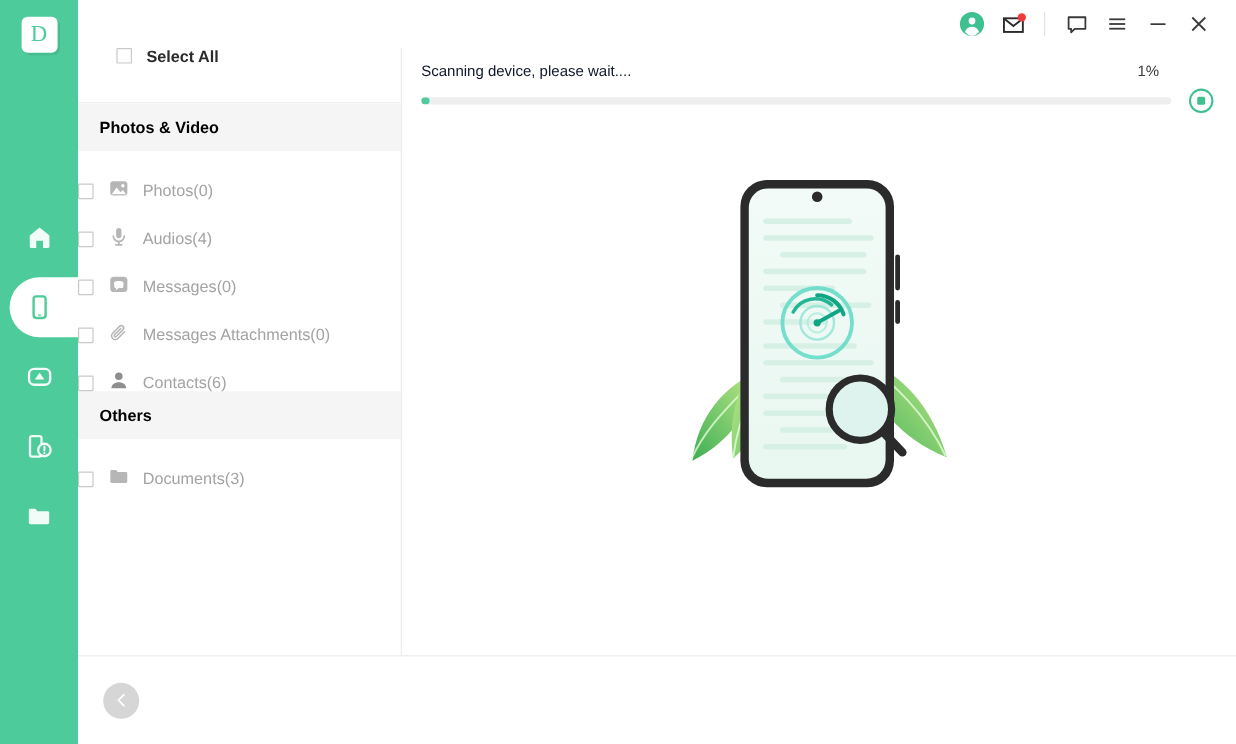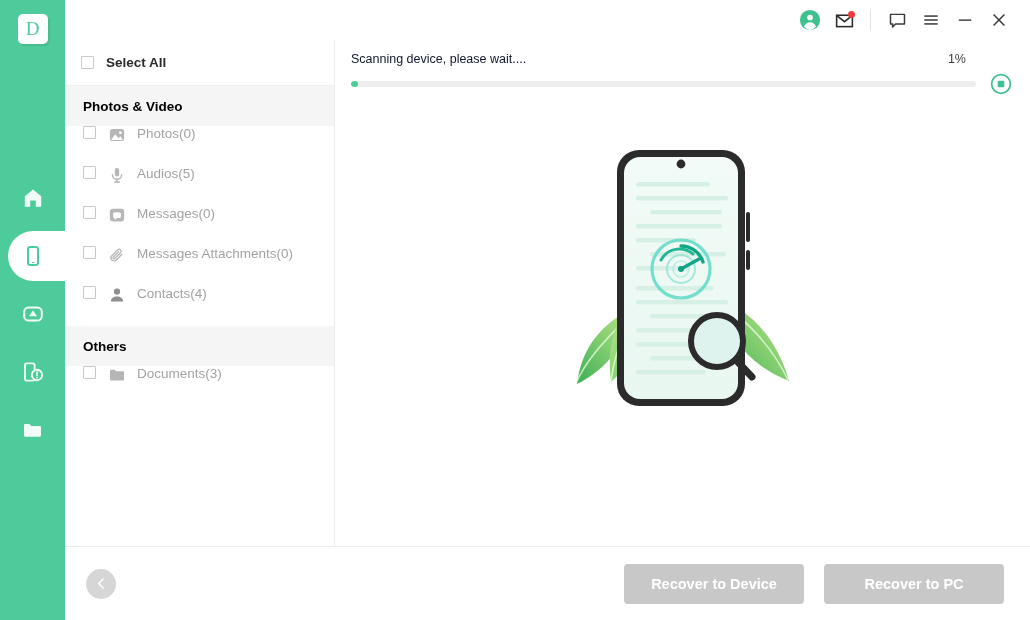--- a/index.html
+++ b/index.html
@@ -93,22 +93,22 @@
   
   .panel {
     width: 270px;
     flex: 0 0 270px;
     border-right: 1px solid #ececec;
     background: #ffffff;
     overflow: hidden;
   }
   .select-all {
     height: 46px;
-    display: flex; align-items: center;
-    padding-left: 16px;
+    display: flex; align-items: flex-start;
+    padding-left: 32px;
     border-bottom: 1px solid #efefef;
   }
   .select-all .label {
     font-size: 13.5px; font-weight: bold; color: #2b2b2b;
     margin-left: 12px;
   }
   .cbox {
     width: 13px; height: 13px;
     border: 1px solid #c9c9c9;
     background: #fff;
@@ -117,22 +117,22 @@
   }
   .group-hd {
     height: 40px;
     background: #f5f5f5;
     display: flex; align-items: center;
     padding-left: 18px;
     font-size: 13.5px; font-weight: bold; color: #000000;
   }
   .row {
     height: 40px;
-    display: flex; align-items: flex-start;
-    padding-left: 18px;
+    display: flex; align-items: flex-end;
+    padding-left: 0;
   }
   .row .ic {
     width: 18px; height: 18px;
     margin-left: 12px;
     display: flex; align-items: center; justify-content: center;
     flex: 0 0 18px;
   }
   .row .txt {
     margin-left: 11px;
     font-size: 13.5px;
@@ -351,21 +351,21 @@
 
       <div class="row">
         <span class="cbox"></span>
         <span class="ic">
           <svg width="18" height="18" viewBox="0 0 24 24" fill="none">
             <rect x="9.1" y="2.6" width="5.8" height="11.4" rx="2.9" fill="#b6b6b6"></rect>
             <path d="M5.9 11.6a6.1 6.1 0 0 0 12.2 0" stroke="#b6b6b6" stroke-width="1.9" stroke-linecap="round"></path>
             <path d="M12 17.8v3.6M8.8 21.4h6.4" stroke="#b6b6b6" stroke-width="1.9" stroke-linecap="round"></path>
           </svg>
         </span>
-        <span class="txt">Audios(5)</span>
+        <span class="txt">Audios(4)</span>
       </div>
 
 
       <div class="row">
         <span class="cbox"></span>
         <span class="ic">
           <svg width="18" height="18" viewBox="0 0 24 24">
             <rect x="2.5" y="3.5" width="19" height="17" rx="4" fill="#b6b6b6"></rect>
             <path d="M7 9.4h10v5.6c0 .6-.5 1-1 1h-4l-3.2 2.6V16H8c-.6 0-1-.4-1-1V9.4Z" fill="#ffffff"></path>
             <rect x="7" y="8.2" width="10" height="7" rx="3.3" fill="#ffffff"></rect>
@@ -386,21 +386,21 @@
 
 
       <div class="row">
         <span class="cbox"></span>
         <span class="ic">
           <svg width="18" height="18" viewBox="0 0 24 24">
             <circle cx="12" cy="7.4" r="4.2" fill="#8e8e8e"></circle>
             <path d="M3.8 20.6c0-4 3.7-6.6 8.2-6.6s8.2 2.6 8.2 6.6H3.8Z" fill="#8e8e8e"></path>
           </svg>
         </span>
-        <span class="txt">Contacts(4)</span>
+        <span class="txt">Contacts(6)</span>
       </div>
 
       <div class="group-hd">Others</div>
 
       <div class="row">
         <span class="cbox"></span>
         <span class="ic">
           <svg width="18" height="18" viewBox="0 0 24 24">
             <path d="M2.6 6.2c0-.7.6-1.3 1.3-1.3h5l1.9 2.2h9.3c.7 0 1.3.6 1.3 1.3v9.6c0 .7-.6 1.3-1.3 1.3H3.9c-.7 0-1.3-.6-1.3-1.3V6.2Z" fill="#b6b6b6"></path>
           </svg>
@@ -495,20 +495,16 @@
   </div>
 
   <div class="footer">
 
     <div class="back-btn">
       <svg width="17" height="17" viewBox="0 0 24 24" fill="none">
         <path d="M14.4 5.6 8 12l6.4 6.4" stroke="#ffffff" stroke-width="2.1" stroke-linecap="round" stroke-linejoin="round"></path>
       </svg>
     </div>
 
-    <div class="actions">
-      <button class="btn">Recover to Device</button>
-      <button class="btn">Recover to PC</button>
-    </div>
 
   </div>
 
 </div>
 
 </body></html>

